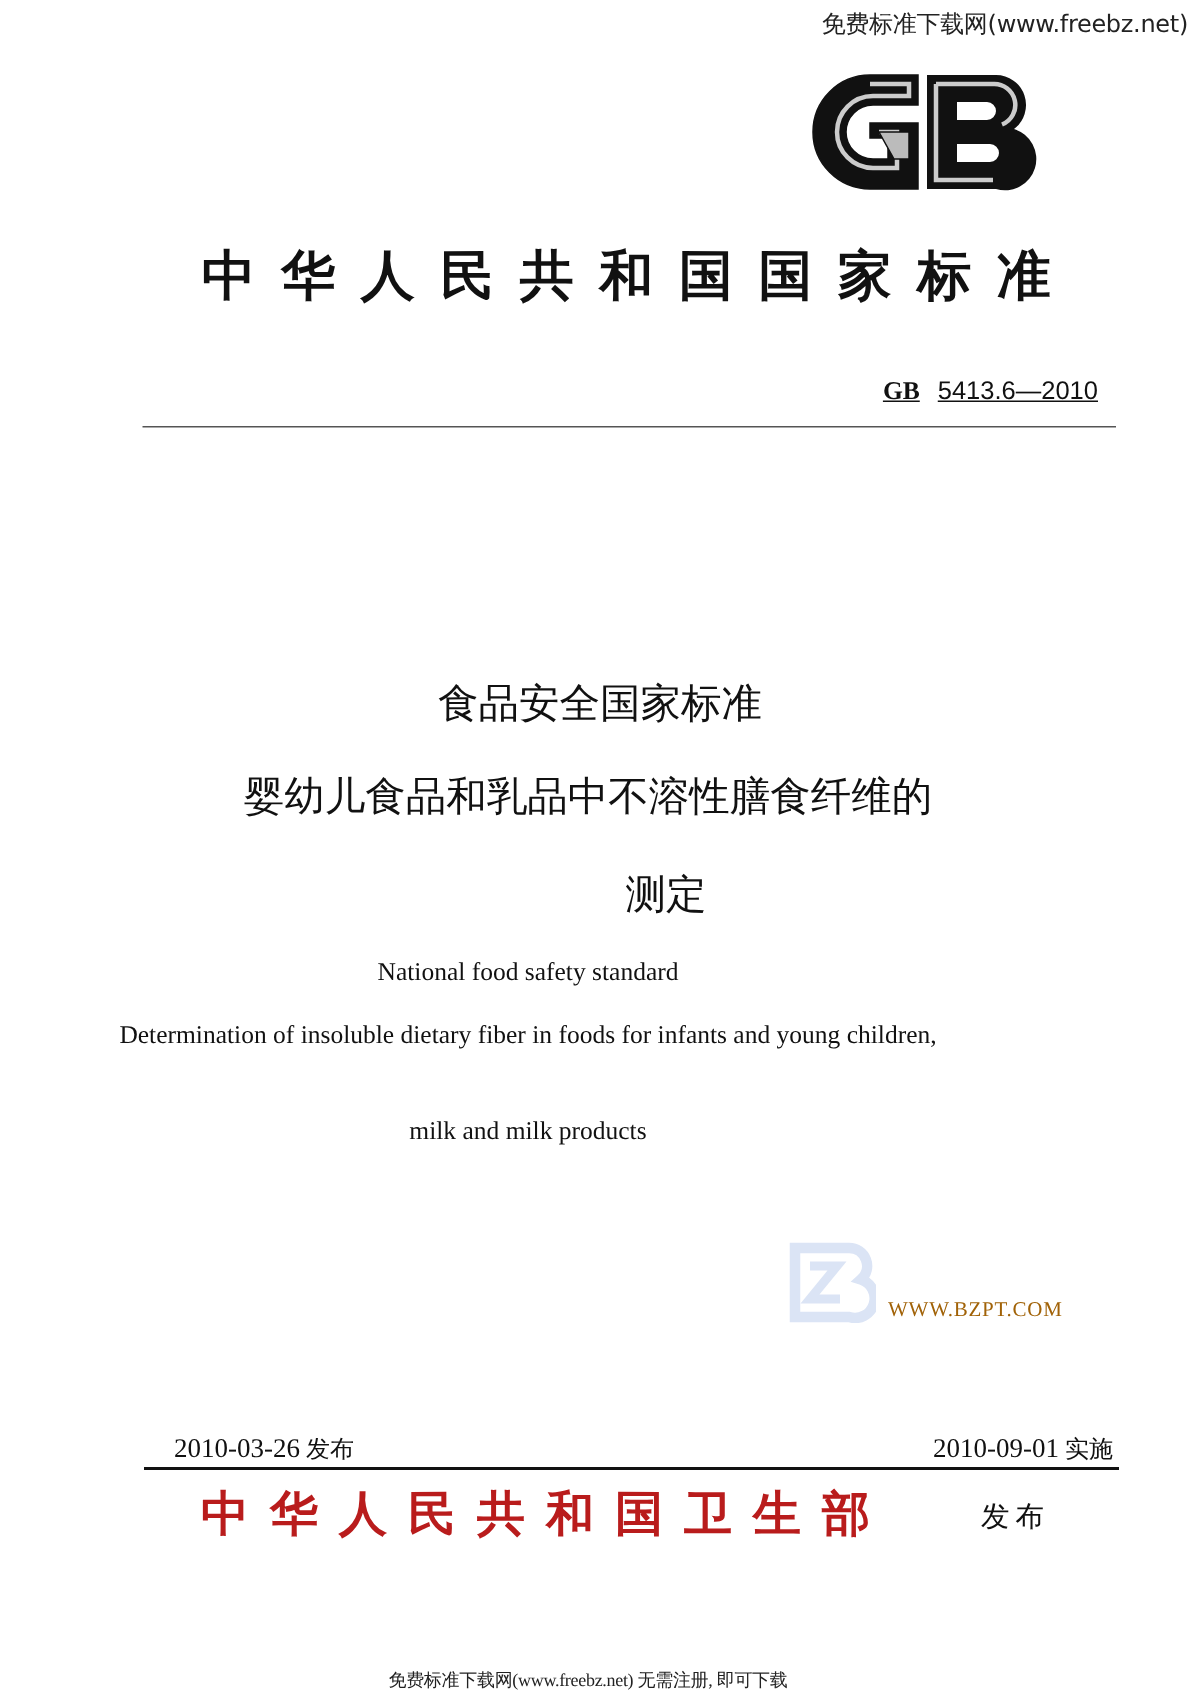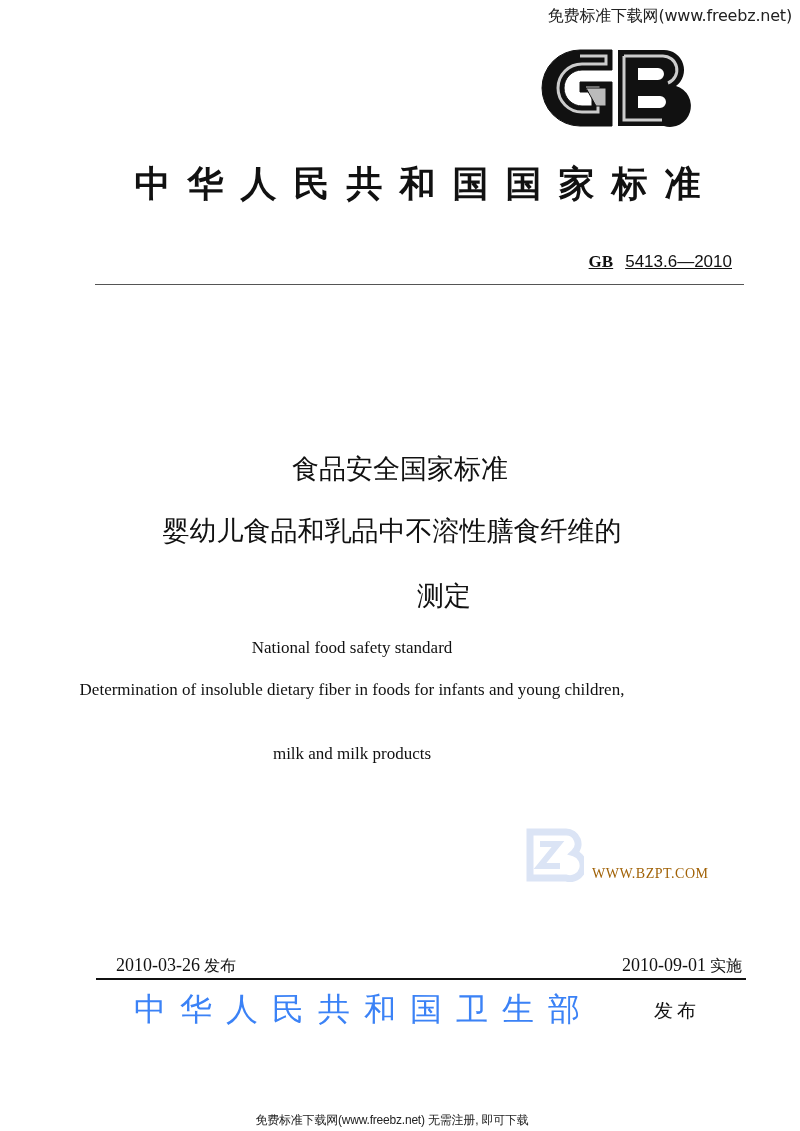--- a/index.html
+++ b/index.html
@@ -53,28 +53,28 @@
     .date-left {
       left: 97px; top: 955px; font-family: "Liberation Serif", serif; font-size: 18px; white-space: nowrap; margin-left: 19px;
     }
     .date-right {
       right: 58px; top: 955px; font-family: "Liberation Serif", serif; font-size: 18px; white-space: nowrap;
     }
     .date-left .suffix, .date-right .suffix { font-family: "DejaVu Sans", sans-serif; font-size: 16px; margin-left: 4px; }
     .rule-bottom { left: 96px; top: 978px; width: 650px; height: 0; border-top: 2px solid #111; }
     .issuer {
       left: 134px; top: 988px; white-space: nowrap;
-      font-family: "DejaVu Serif", serif; font-weight: normal; font-size: 32px; letter-spacing: 14px; color: #3b82f6;
+      font-family: "DejaVu Serif", serif; font-weight: bold; font-size: 32px; letter-spacing: 14px; color: #b91c1c;
     }
     .issuer-suffix {
       left: 654px; top: 998px; font-size: 19px; letter-spacing: 4px; font-family: "DejaVu Sans", sans-serif;
     }
     .bottom-watermark {
       left: 0; width: 784px; text-align: center; top: 1112px; font-size: 12px; color: #222;
-      font-family: Liberation Sans, sans-serif; letter-spacing: -0.2px;
+      font-family: Liberation Serif, serif; letter-spacing: -0.2px;
     }
   </style>
 </head>
 <body>
 
 <div class="abs top-watermark">免费标准下载网(www.freebz.net)</div>
 
 <div class="abs gb-logo">
   <svg width="152" height="80" viewBox="0 0 152 80">
 

